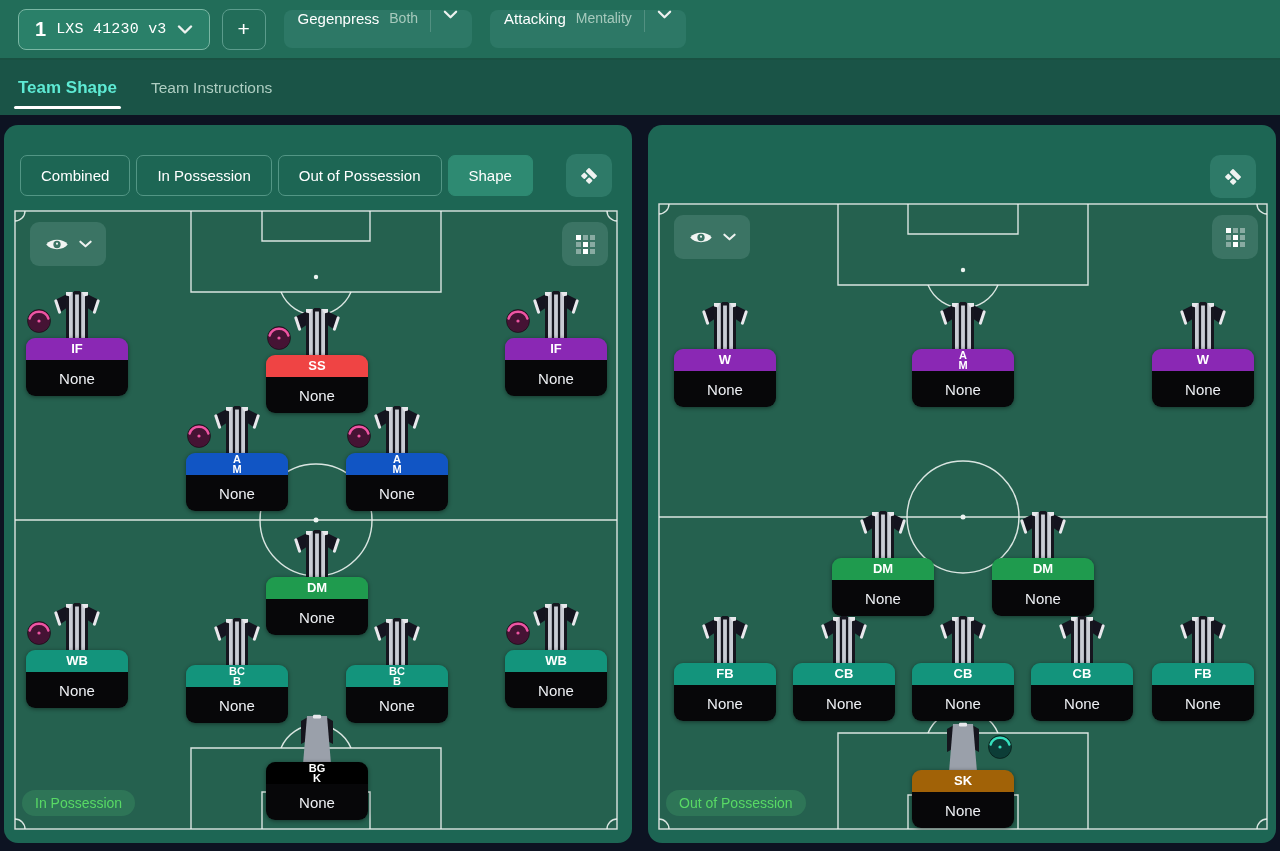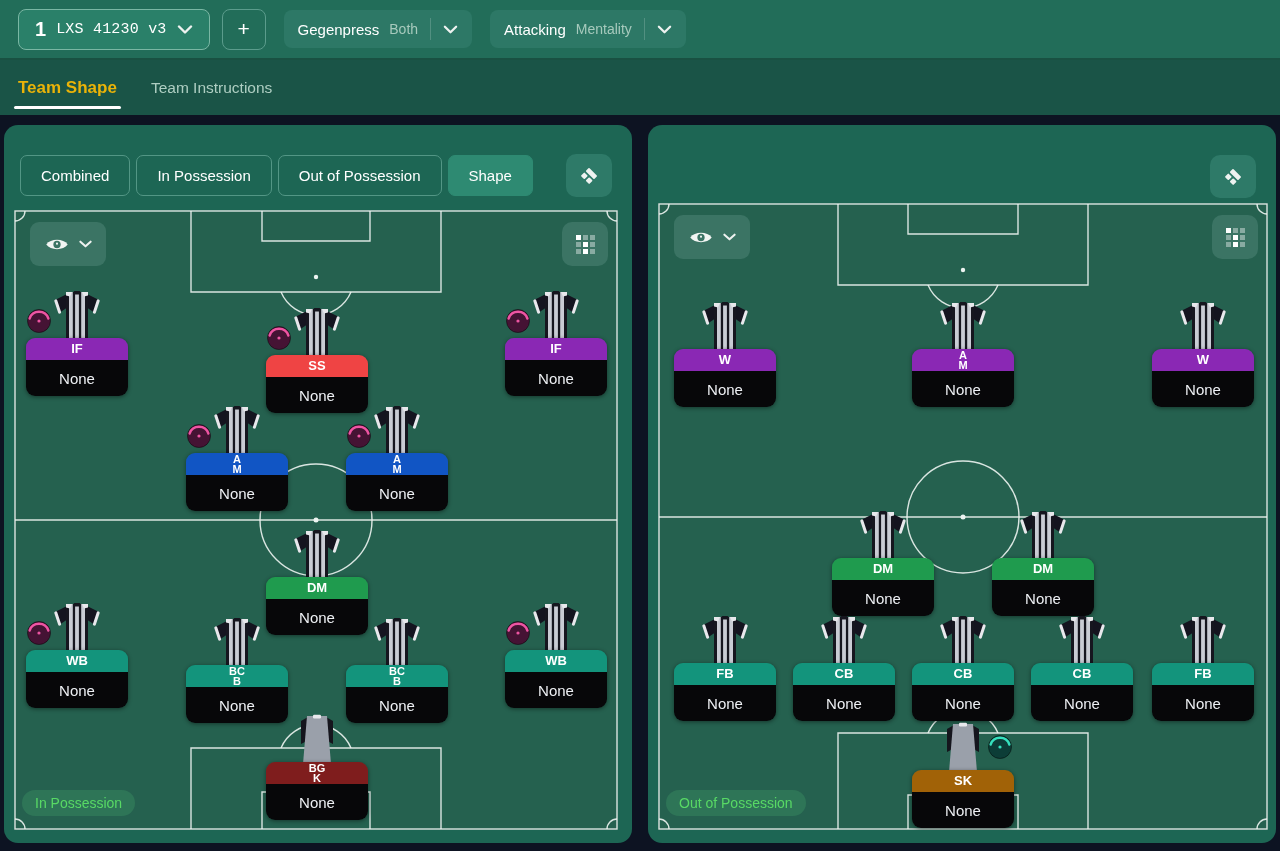--- a/index.html
+++ b/index.html
@@ -8,31 +8,31 @@
 
   
   .topbar { height:60px; background:#226d59; display:flex; align-items:center;
             padding:0 18px; gap:12px; border-bottom:2px solid rgba(0,0,0,.25); }
   .tactic-btn { height:41px; background:#2a8069; border:1.5px solid #7ab7a4; border-radius:8px;
                 display:flex; align-items:center; padding:0 16px; gap:10px; cursor:pointer; }
   .tactic-num { font-size:20px; font-weight:bold; }
   .tactic-name { font-size:15px; letter-spacing:.2px;font-family:Liberation Mono, monospace; }
   .plus-btn { height:41px; width:44px; border:1.5px solid #5b9c8c; border-radius:8px;
               display:flex; align-items:center; justify-content:center; font-size:21px; cursor:pointer; }
-  .dropdown { height:38px; background:#2d7866; border-radius:8px; display:flex; align-items:center;
+  .dropdown { height:38px; background:#2d7866; border-radius:8px; display:flex; 
               padding:0 14px; margin-left:6px; cursor:pointer; }
   .dd-value { font-size:15px; }
   .dd-label { font-size:14px; color:#a7cabd; margin-left:10px; }
   .dd-divider { width:1px; height:22px; background:rgba(255,255,255,.18); margin:0 12px; }
   .chev { flex:none; }
 
   
   .tabbar { height:55px; background:#1a5447; display:flex; align-items:center; padding:0 18px; gap:34px; }
   .tab { font-size:15.5px; color:#aecec2; cursor:pointer; height:55px; display:flex; align-items:center; position:relative; }
-  .tab.active { font-size:17px; font-weight:bold; color:#eab308; }
+  .tab.active { font-size:17px; font-weight:bold; color:#5eead4; }
   .tab.active::after { content:""; position:absolute; left:-4px; right:-4px; bottom:6px; height:3px;
                        background:#fff; border-radius:2px; }
 
   
   .content { position:relative; height:736px; background:#0d1322; }
   .panel { position:absolute; top:10px; width:628px; height:718px; background:#1d6654; border-radius:14px; }
   .panel.left { left:4px; }
   .panel.right { left:648px; }
 
   .filter-row { position:absolute; top:30px; left:16px; display:flex; gap:6px; }
@@ -457,21 +457,21 @@
         <div class="token" style="left: 252px; top: 502px;">
 
     <svg class="jersey kit-gk" width="56" height="52" viewBox="0 0 56 52">
       <polygon points="19,3 12,7 12,30 18,27" fill="#15151d"></polygon>
       <polygon points="37,3 44,7 44,30 38,27" fill="#15151d"></polygon>
       <polygon points="18,2 38,2 42,50 14,50" fill="#9aa0aa"></polygon>
       <rect x="24" y="0.8" width="8" height="3.6" rx="1.2" fill="#e8e8ec"></rect>
     </svg>
 
     <div class="role-box">
-      <div class="role-bar two-line" style="background: #7f1d1d;">
+      <div class="role-bar two-line" style="background: #000000;">
               <span class="role-line">BG</span>
               <span class="role-line">K</span>
             </div>
       <div class="none-bar">
         <span class="none-label">None</span>
       </div>
     </div>
   </div>
       </div>
   </div>

